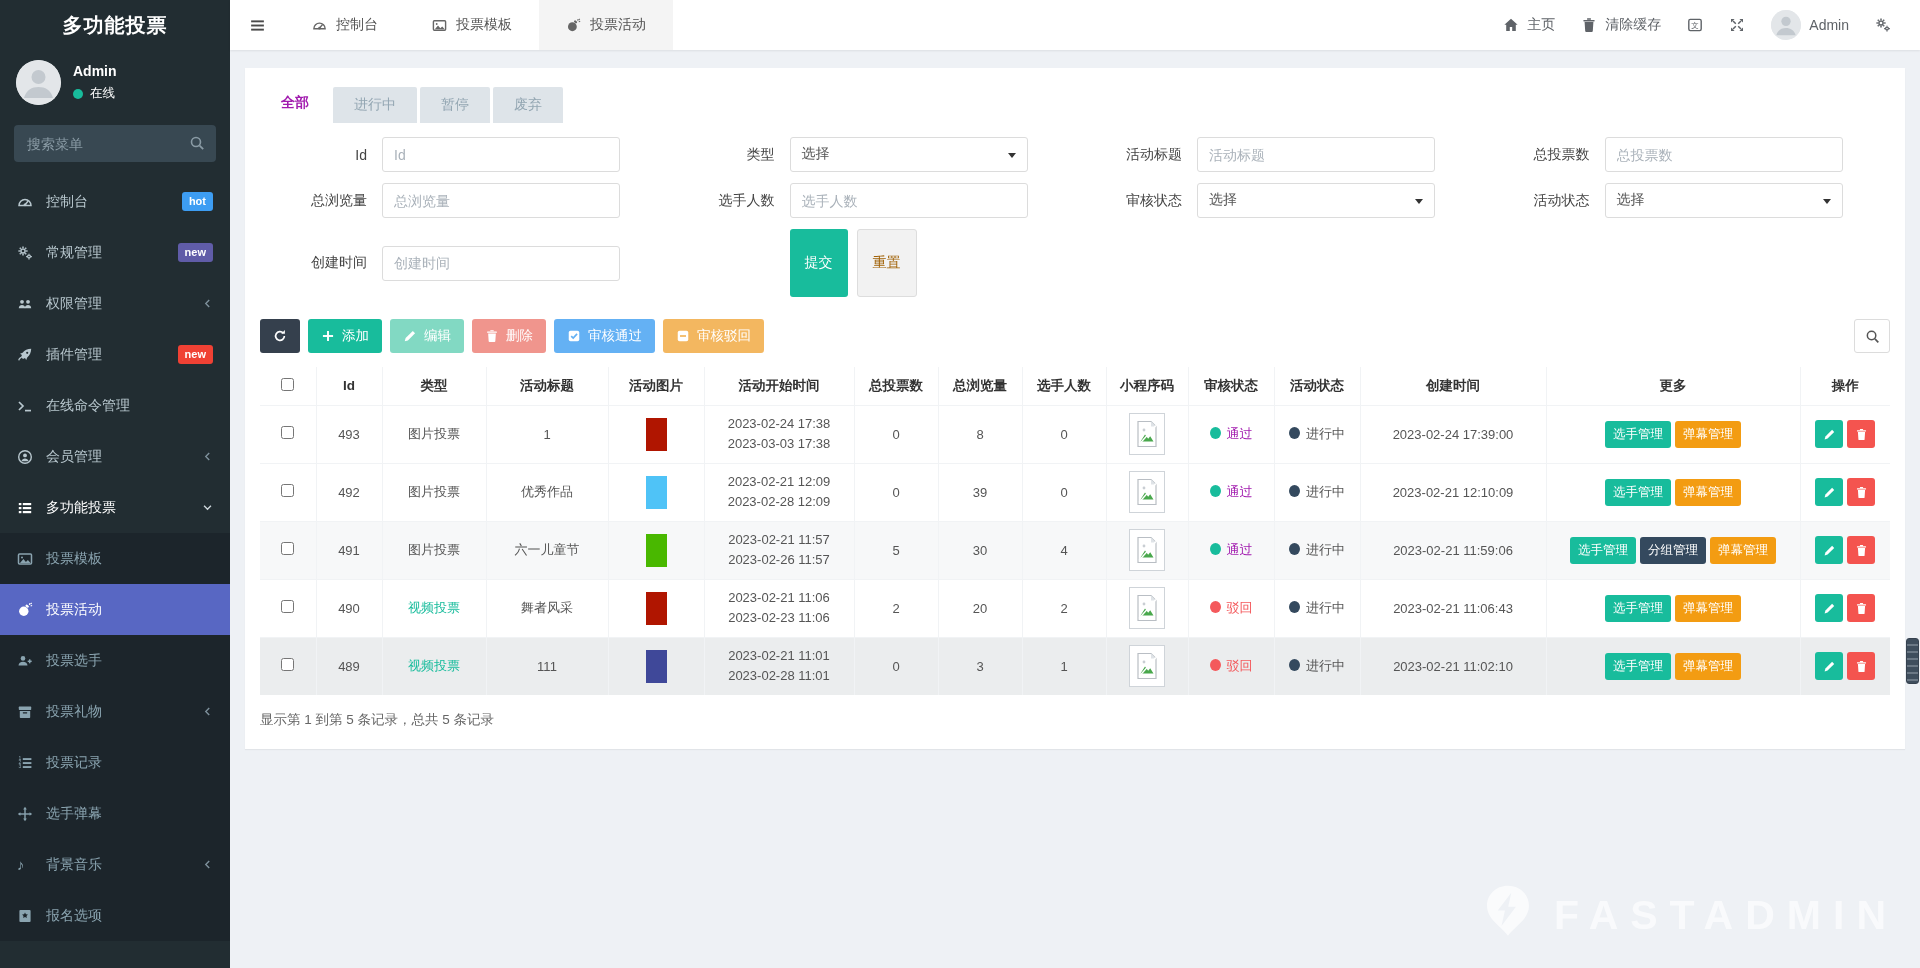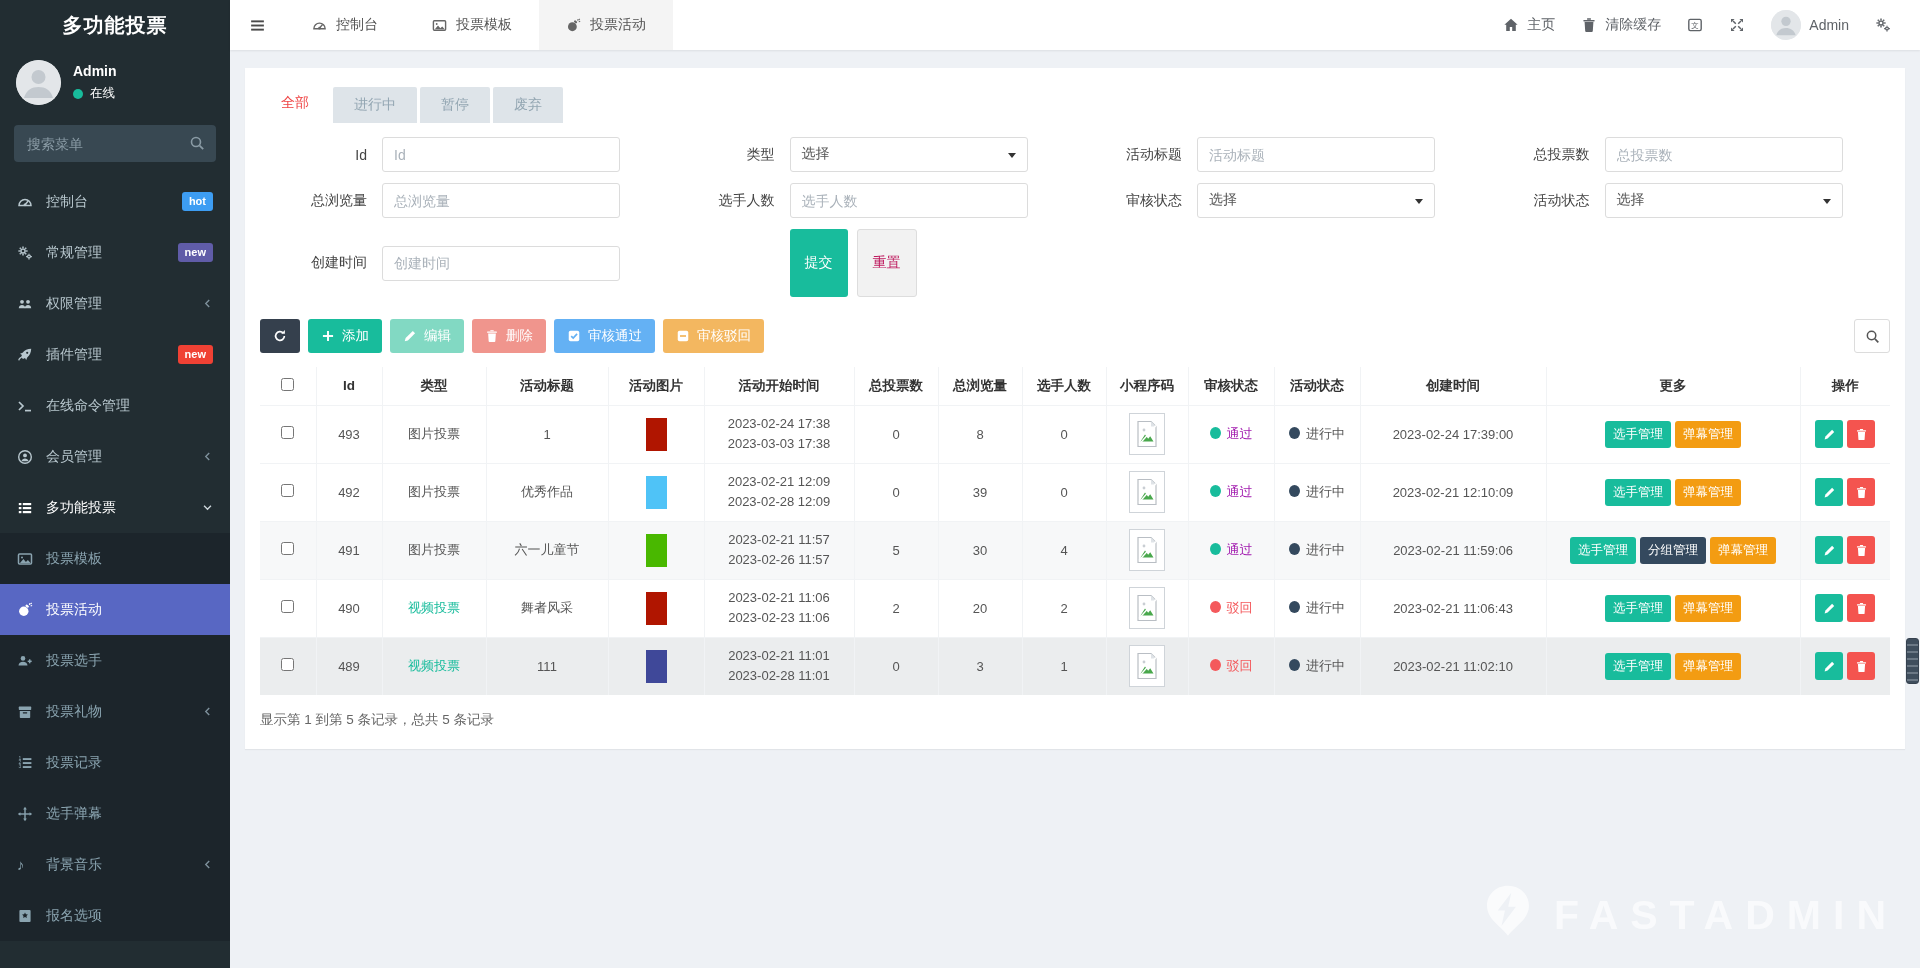--- a/index.html
+++ b/index.html
@@ -45,33 +45,33 @@
   .tn-item .ic { width:16px; height:16px; }
   .nav-avatar { width:30px; height:30px; border-radius:50%; overflow:hidden; background:#e3e6e9; display:inline-block; }
   .nav-avatar svg { width:100%; height:100%; display:block; }
 
   .content { flex:1; background:#eef1f5; position:relative; padding:18px 15px; overflow:hidden; }
   .panel { background:#fff; box-shadow:0 1px 1px rgba(0,0,0,.05); padding:0 15px 20px; min-height:657px; }
 
   
   .stabs { display:flex; gap:3px; padding-top:19px; }
   .stab { background:#dee4e9; color:#93a6b2; font-size:14px; padding:9px 21px; border-radius:2px 2px 0 0; cursor:pointer; }
-  .stab.active { background:#fff; color:#ef4444; padding-top:11px; margin-top:-4px; }
+  .stab.active { background:#fff; color:#a21caf; padding-top:11px; margin-top:-4px;font-weight:bold; }
 
   
   .fgrid { display:grid; grid-template-columns:repeat(4,1fr); row-gap:11px; padding:14px 0 16px; }
   .fcell { display:flex; align-items:center; }
   .flabel { width:122px; text-align:right; padding-right:15px; font-size:14px; color:#444; flex:none; }
   .finput { width:238px; height:35px; border:1px solid #dcdcdc; border-radius:3px; font-size:14px; color:#555; padding:0 11px; outline:none; background:#fff; }
   .finput::placeholder { color:#aab2ba; }
   .fselect { width:238px; height:35px; border:1px solid #dcdcdc; border-radius:3px; font-size:14px; color:#555; padding:7px 11px; position:relative; cursor:pointer; background:#fff; }
   .fselect::after { content:""; position:absolute; right:11px; top:15px; border:4px solid transparent; border-top:5px solid #333; }
   .fbtns { display:flex; gap:9px; }
   .btn-submit { background:#18bc9c; color:#fff; border:none; border-radius:3px; font-size:14px; padding:8px 15px; cursor:pointer; }
-  .btn-reset { background:#f2f2f2; color:#be185d; border:1px solid #ddd; border-radius:3px; font-size:14px; padding:24px 15px; cursor:pointer; }
+  .btn-reset { background:#f2f2f2; color:#a16207; border:1px solid #ddd; border-radius:3px; font-size:14px; padding:24px 15px; cursor:pointer; }
 
   
   .toolbar { display:flex; gap:8px; margin:6px 0 14px; align-items:center; }
   .tbtn { height:34px; border:none; border-radius:3px; color:#fff; font-size:13.5px; display:inline-flex; align-items:center; gap:7px; padding:0 13px; cursor:pointer; }
   .tbtn .ic { width:14px; height:14px; }
   .tbtn-search { margin-left:auto; width:36px; height:34px; background:#fff; border:1px solid #dcdcdc; border-radius:3px; color:#555; display:inline-flex; align-items:center; justify-content:center; cursor:pointer; }
   .tbtn-search .ic { width:15px; height:15px; }
 
   
   .dtable { width:100%; border-collapse:collapse; border-style:hidden; table-layout:fixed; }

